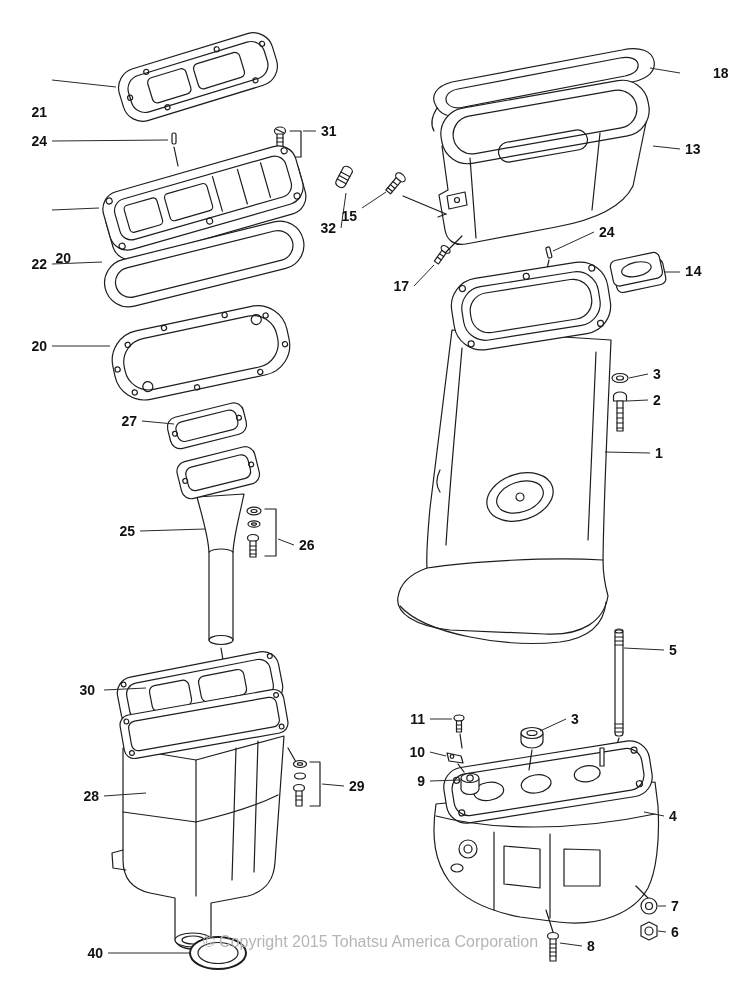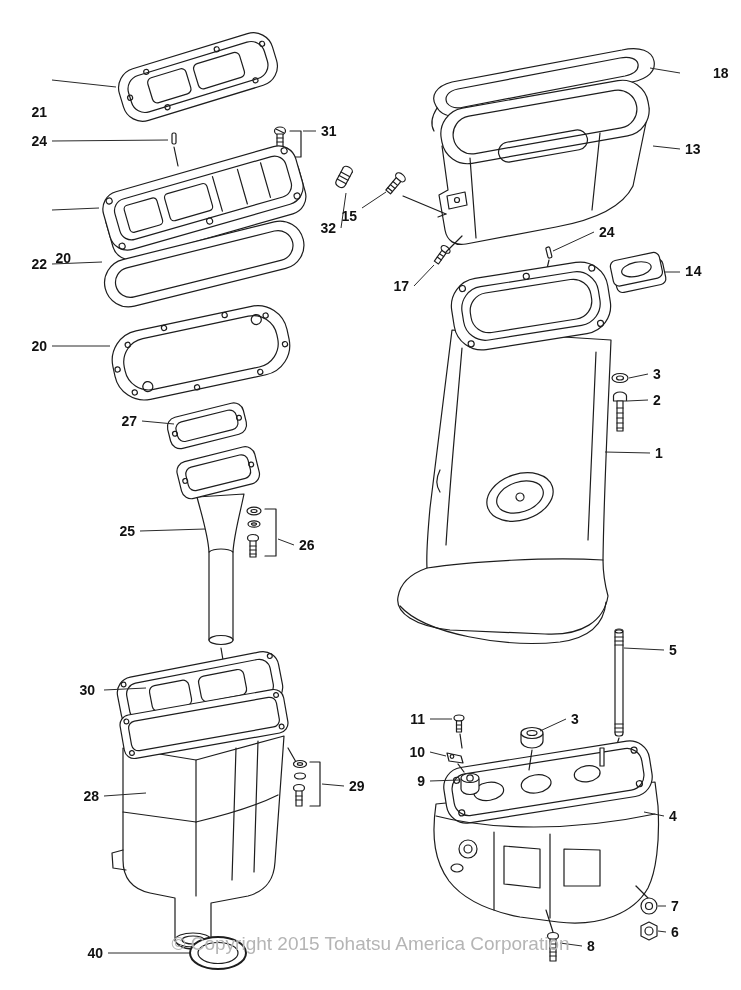--- a/index.html
+++ b/index.html
@@ -5,21 +5,21 @@
   html,body{margin:0;padding:0;background:#ffffff;}
   .page{position:relative;width:741px;height:990px;background:#ffffff;overflow:hidden;
         font-family:"Liberation Sans", sans-serif;}
   .layer{position:absolute;left:0;top:0;}
   .ln{fill:none;stroke:#1d1d1d;stroke-width:1.2;stroke-linecap:round;stroke-linejoin:round;}
   .fw{fill:#ffffff;stroke:#1d1d1d;stroke-width:1.2;stroke-linecap:round;stroke-linejoin:round;}
   .callout{position:absolute;transform:translateY(-50%);font-size:14px;font-weight:bold;
            color:#111;line-height:1;}
   .leader{stroke:#2a2a2a;stroke-width:1;}
   .copyright{position:absolute;left:0;top:933px;width:100%;text-align:center;
-             color:#b5b5b5;font-size:19px;}
+             color:#b5b5b5;font-size:16px;}
 </style>
 </head>
 <body>
 
 <div class="page">
 
   <svg class="layer" width="741" height="990" viewBox="0 0 741 990">
 
     <g>
       <path class="fw" d="M436,106 C430,96 436,86 452,82 L622,50 C640,46 652,51 654,61 C656,71 648,79 632,82 L462,115 C449,118 440,114 436,106 Z"></path>

